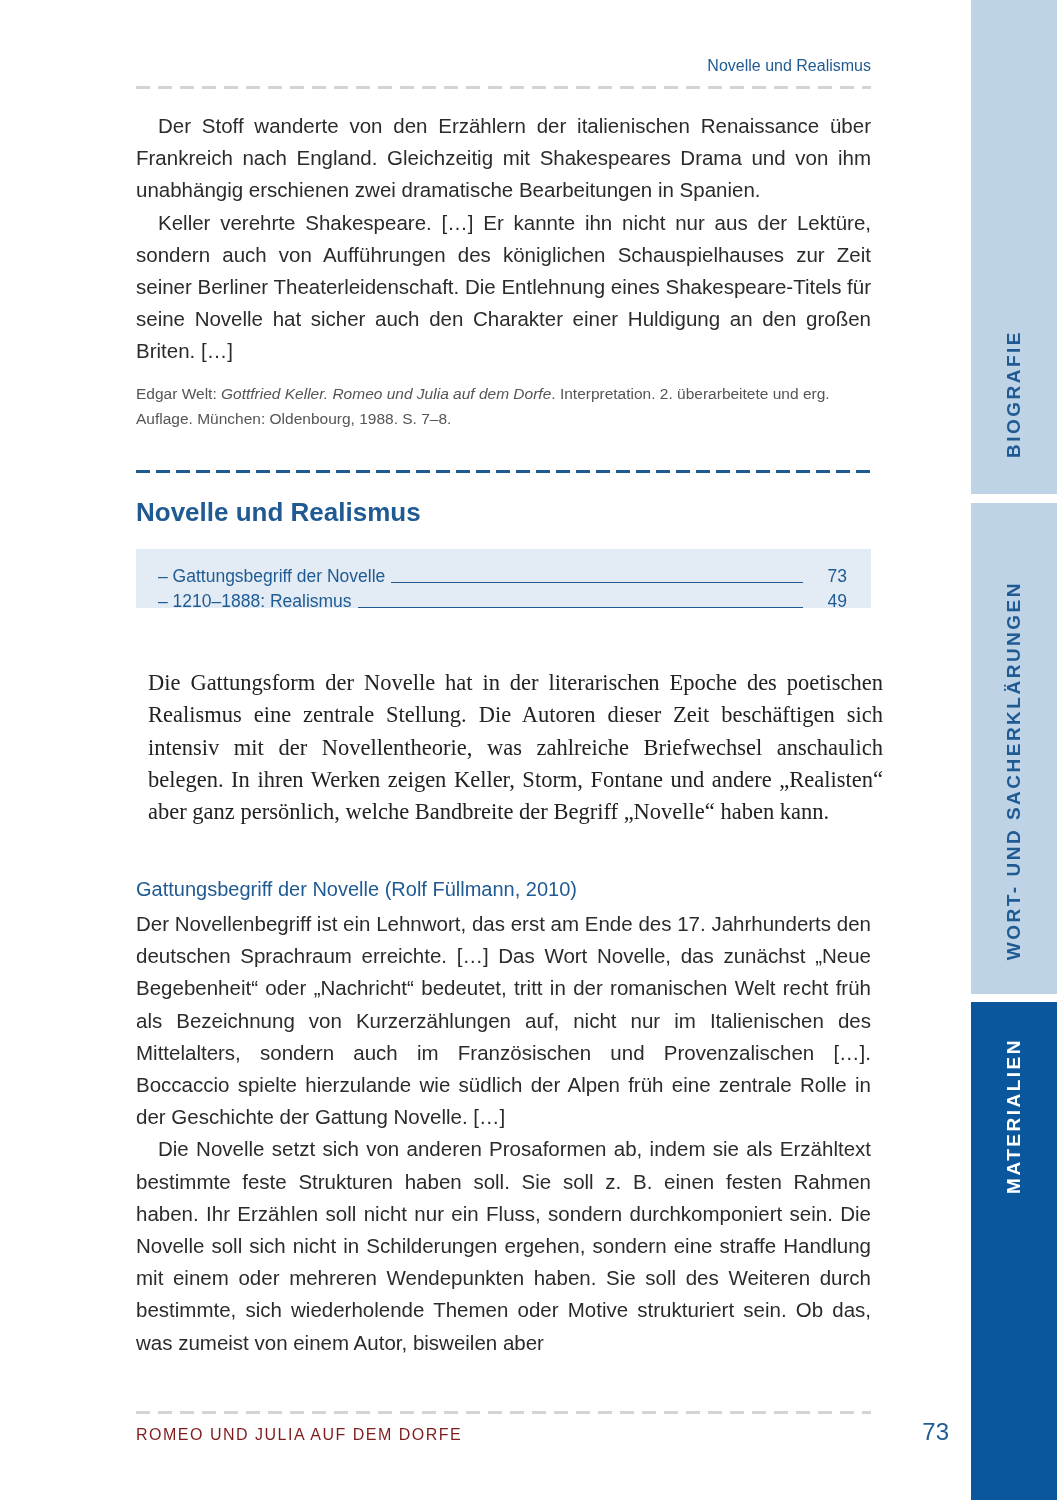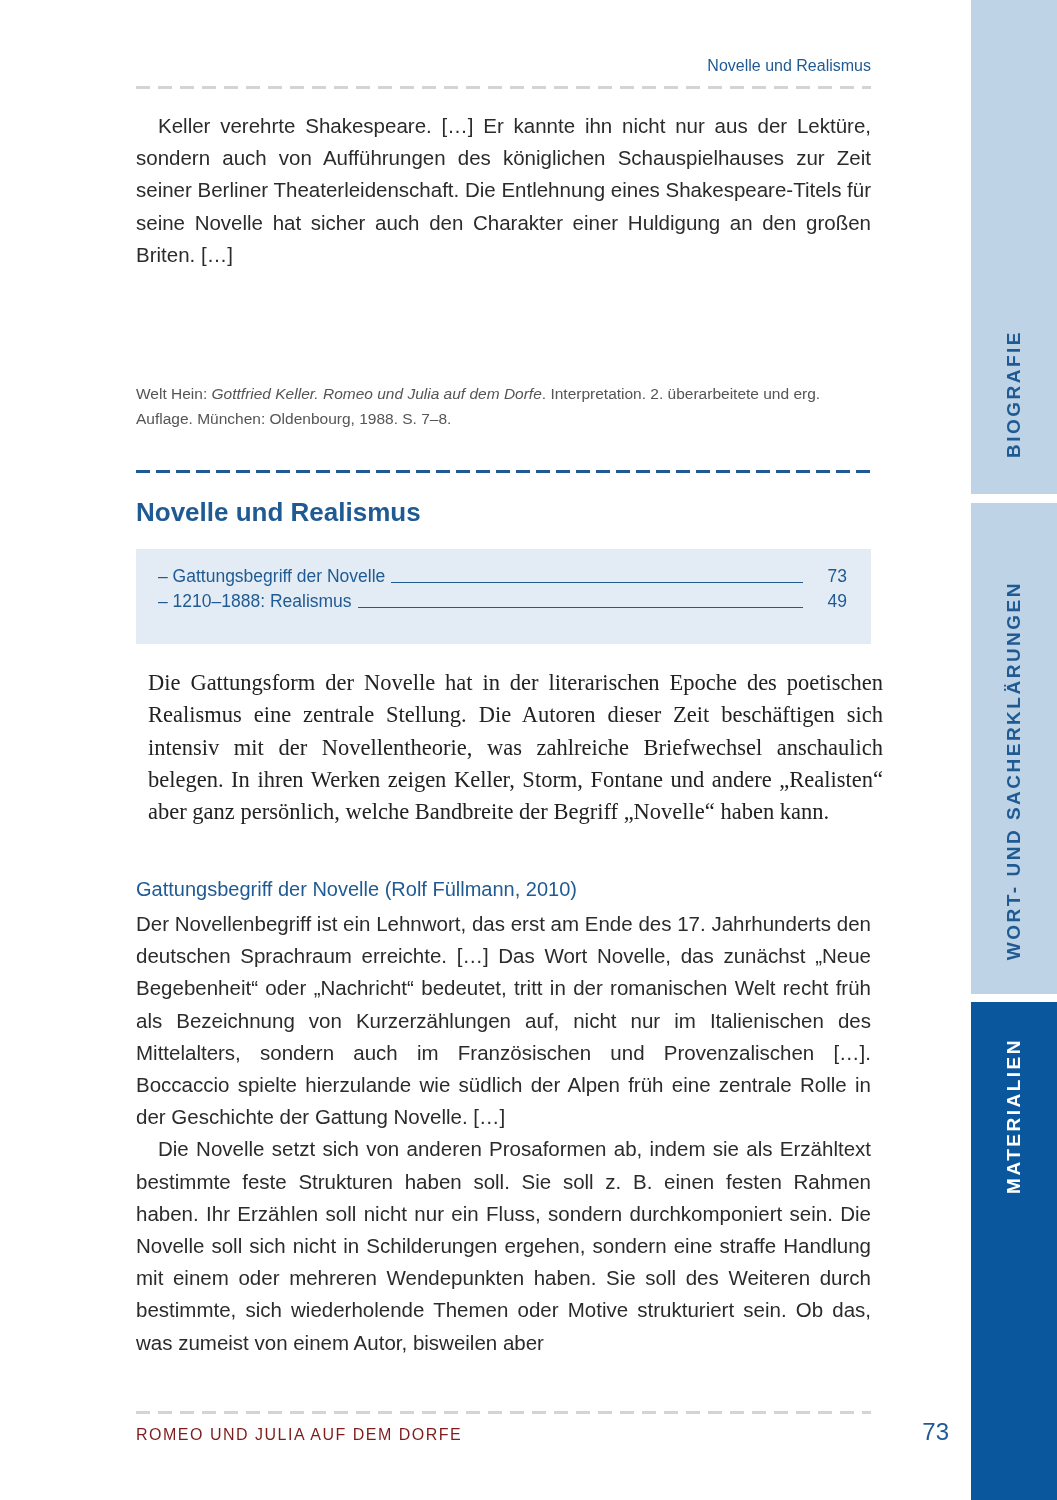--- a/index.html
+++ b/index.html
@@ -30,21 +30,21 @@
   .citation {
     position: absolute; left: 136px; top: 381px; width: 735px;
     font-size: 15.5px; line-height: 25px; color: #555;
   }
   .citation i { font-style: italic; }
   .section-title {
     position: absolute; left: 136px; top: 497px;
     font-size: 26px; font-weight: bold; color: #1f5a93; margin: 0;
   }
   .toc-box {
-    position: absolute; left: 136px; top: 549px; width: 735px; height: 95px;
+    position: absolute; left: 136px; top: 549px; width: 735px; height: 59px;
     background: #e3ecf4;
   }
   .toc-row {
     position: absolute; left: 22px; right: 24px; height: 24px;
     display: flex; align-items: flex-end; font-size: 17.5px; color: #1f5a93;
   }
   .toc-row .lead { flex: 1; border-bottom: 1.5px solid #1f5a93; margin: 0 20px 4px 6px; }
   .toc-row .pg { width: 24px; text-align: right; }
   .serif-body {
     position: absolute; left: 136px; top: 655px; width: 735px;
@@ -76,25 +76,26 @@
   .tab-dark { background: #0b579e; }
   .tab-dark span { color: #ffffff; }
 </style>
 </head>
 <body>
 
 <div class="running-head">Novelle und Realismus</div>
 <div class="dash-gray" style="top:86px;"></div>
 
 <div class="sans-body" style="top:110px;">
+  <p class="indent">Der Stoff wanderte von den Erzählern der italienischen Renaissance über Frankreich nach England. Gleichzeitig mit Shakespeares Drama und von ihm unabhängig erschienen zwei dramatische Bearbeitungen in Spanien.</p>
   <p class="indent">Keller verehrte Shakespeare. […] Er kannte ihn nicht nur aus der Lektüre, sondern auch von Aufführungen des königlichen Schauspielhauses zur Zeit seiner Berliner Theaterleidenschaft. Die Entlehnung eines Shakespeare-Titels für seine Novelle hat sicher auch den Charakter einer Huldigung an den großen Briten. […]</p>
 </div>
 
 <div class="citation">
-  <span>Welt Hein: </span><i>Gottfried Keller. Romeo und Julia auf dem Dorfe</i><span>. Interpretation. 2. überarbeitete und erg. Auflage. München: Oldenbourg, 1988. S. 7–8.</span>
+  <span>Edgar Welt: </span><i>Gottfried Keller. Romeo und Julia auf dem Dorfe</i><span>. Interpretation. 2. überarbeitete und erg. Auflage. München: Oldenbourg, 1988. S. 7–8.</span>
 </div>
 
 <div class="dash-blue" style="top:470px;"></div>
 
 <h2 class="section-title">Novelle und Realismus</h2>
 
 <div class="toc-box">
   <div class="toc-row" style="top:14px;">
     <span>– Gattungsbegriff der Novelle</span>
     <span class="lead"></span>

